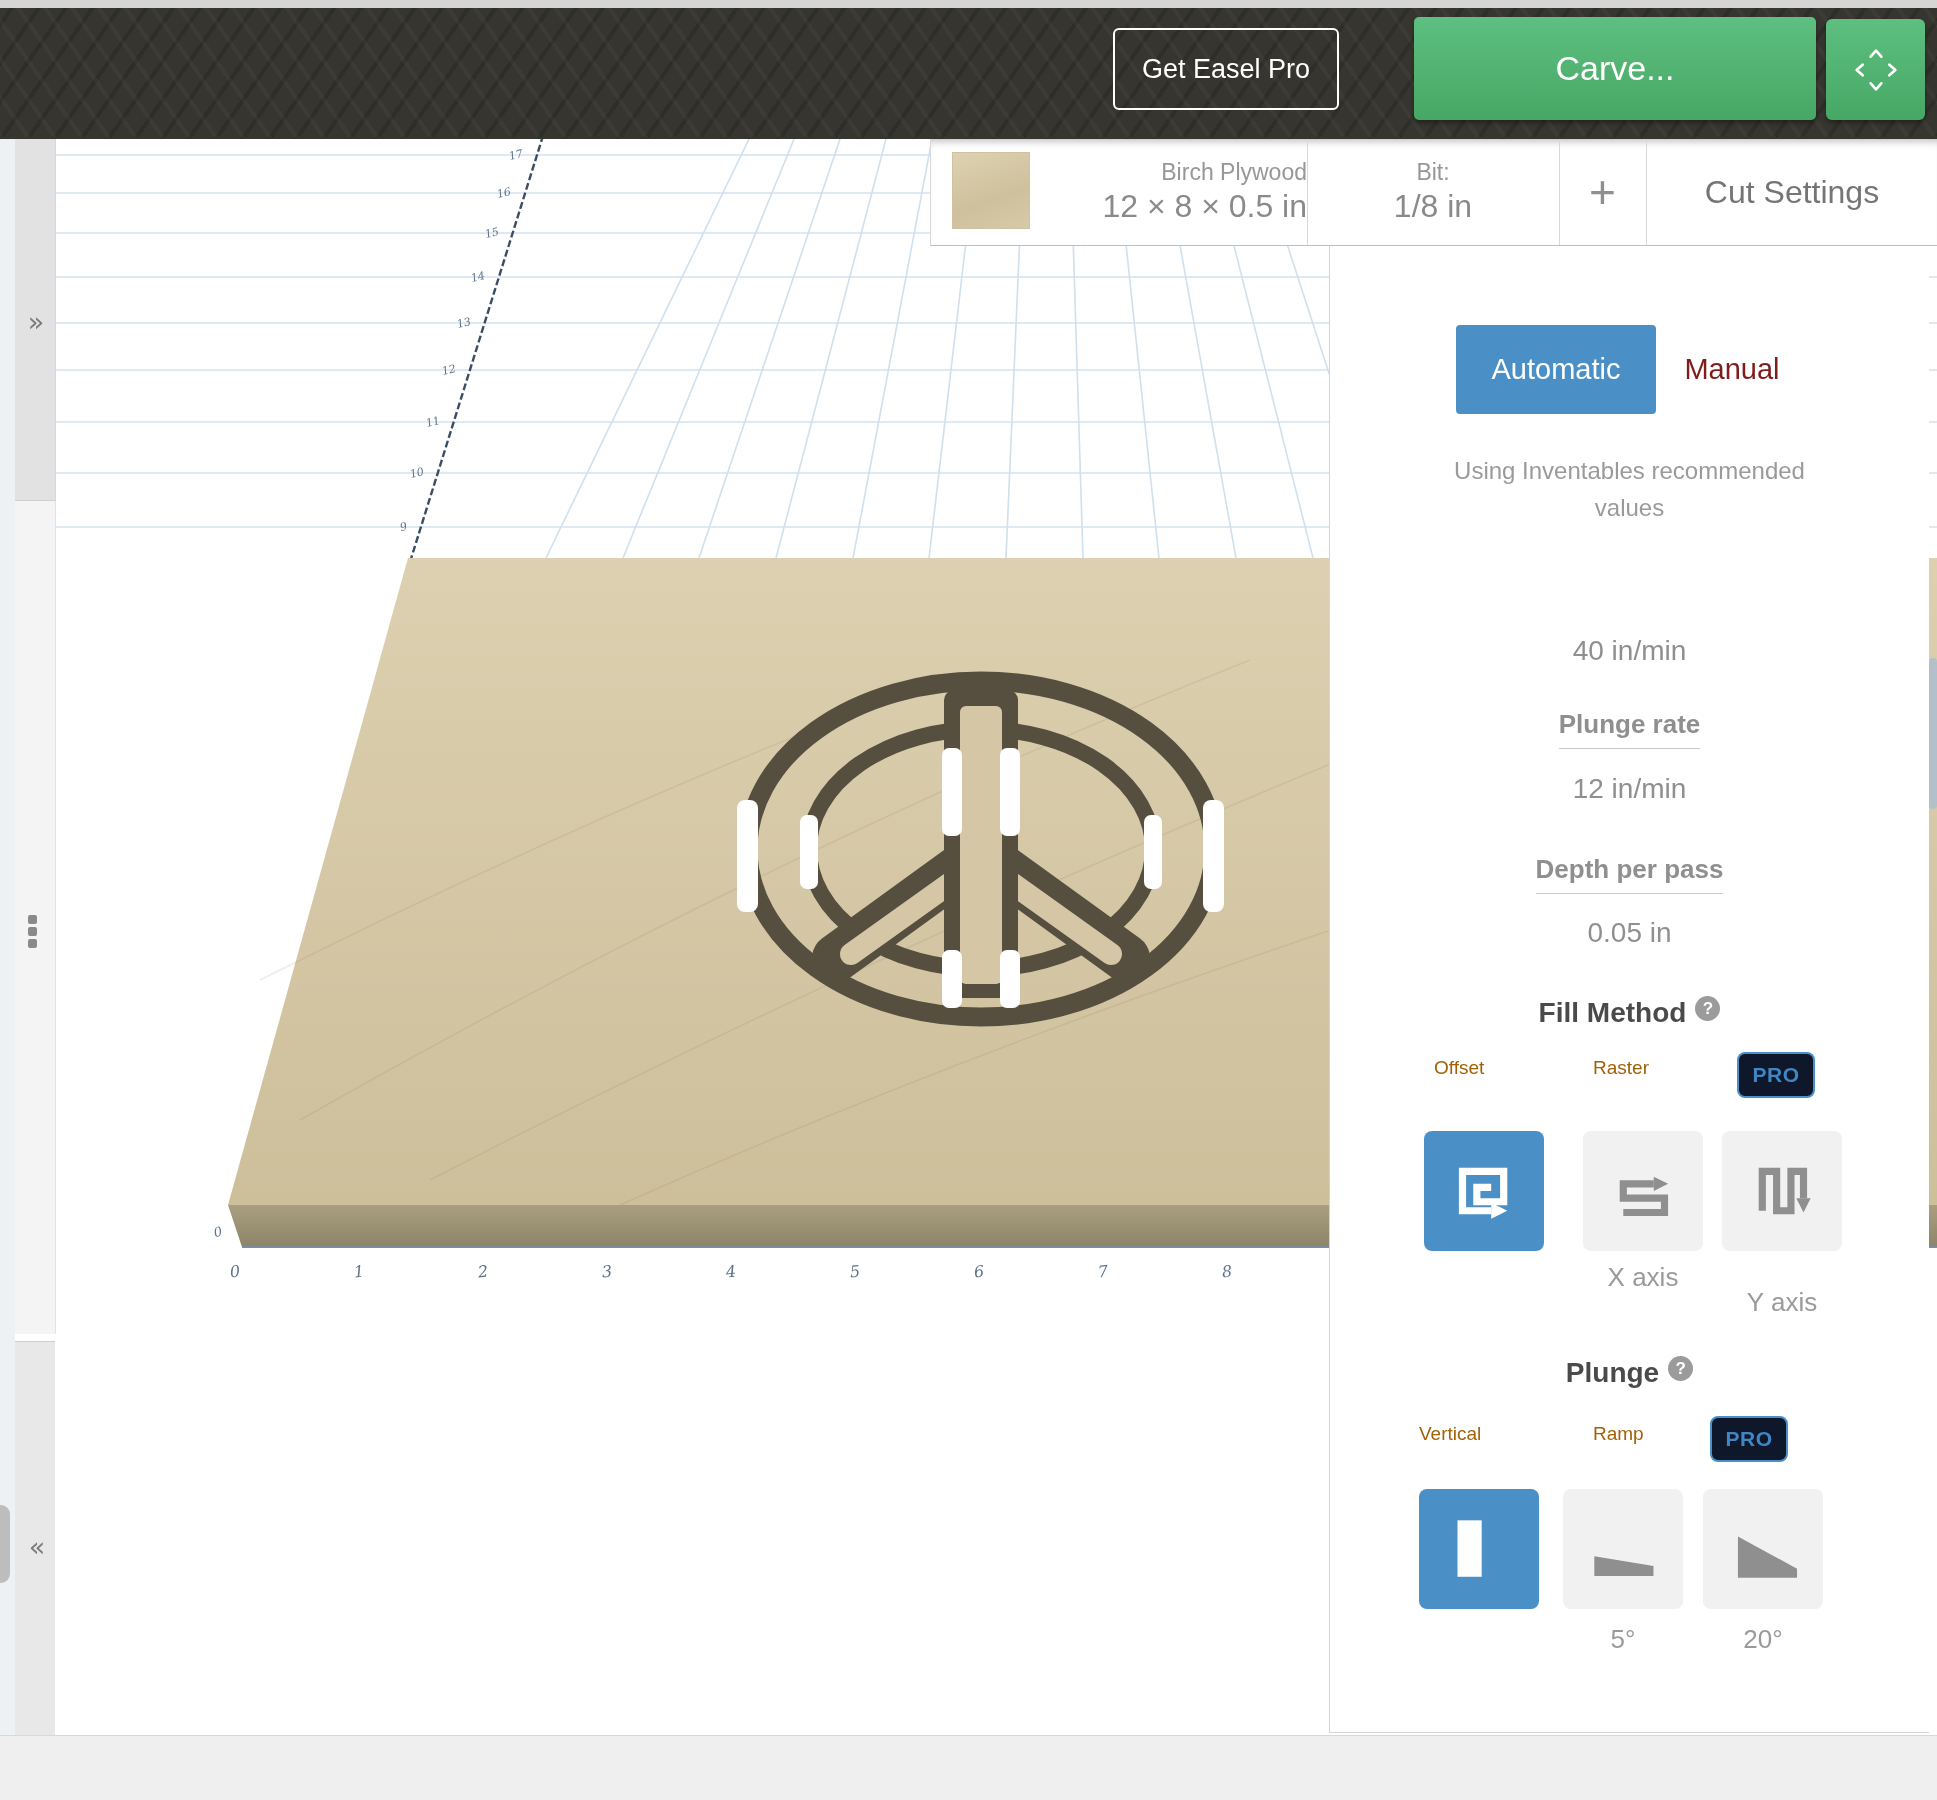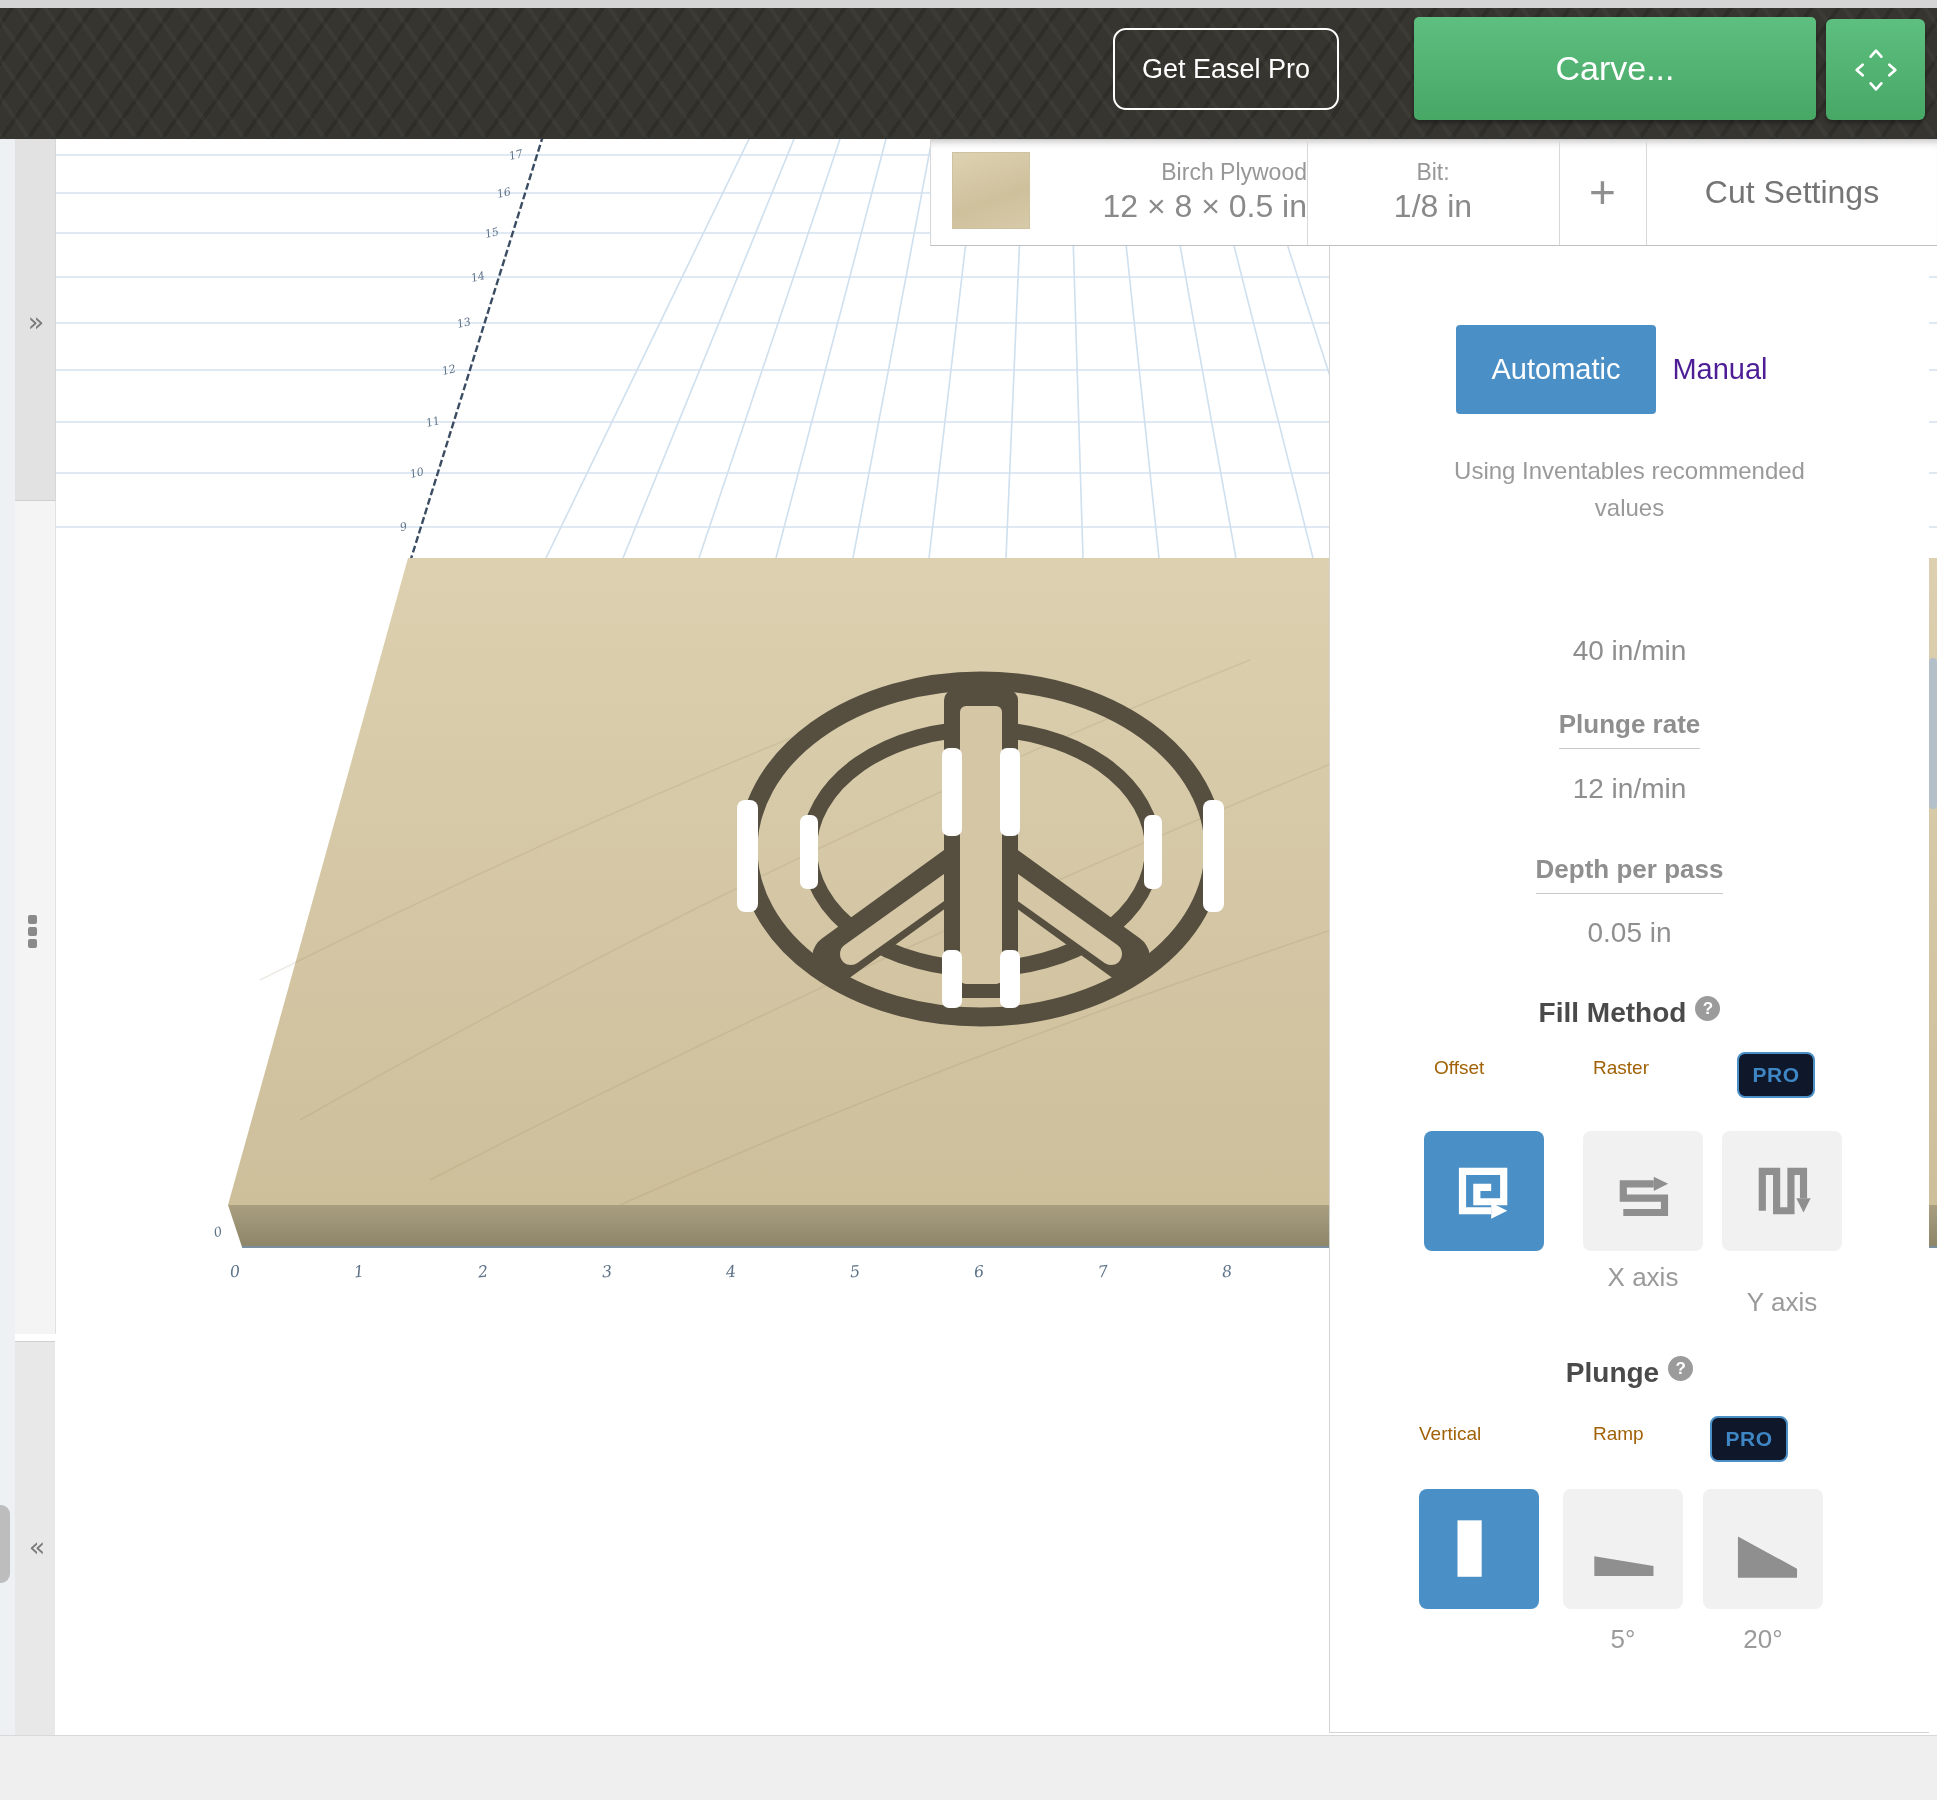--- a/index.html
+++ b/index.html
@@ -5,21 +5,21 @@
   html,body{margin:0;padding:0;}
   .stage{position:relative;width:1937px;height:1800px;overflow:hidden;background:#ffffff;
          font-family:"Liberation Sans",sans-serif;}
   
   .top-strip{position:absolute;left:0;top:0;width:1937px;height:8px;background:#d5d5d5;z-index:60;}
   .header{position:absolute;left:0;top:8px;width:1937px;height:131px;background-color:#363530;
     background-image:repeating-linear-gradient(55deg,rgba(255,255,255,.03) 0 4px,transparent 4px 22px),
                      repeating-linear-gradient(-55deg,rgba(0,0,0,.14) 0 4px,transparent 4px 22px);
     z-index:60;}
   .btn-ghost{position:absolute;left:1113px;top:20px;width:226px;height:82px;border:2.5px solid #fff;
-    border-radius:13px;color:#fff;font-size:27px;display:flex;align-items:center;justify-content:center;
+    border-radius:6px;color:#fff;font-size:27px;display:flex;align-items:center;justify-content:center;
     box-sizing:border-box;cursor:pointer;background:transparent;}
   .btn-carve{position:absolute;left:1414px;top:9px;width:402px;height:103px;border:none;border-radius:5px;
     background:linear-gradient(180deg,#5dbf80,#47a765);color:#fff;font-size:34px;display:flex;align-items:center;
     justify-content:center;cursor:pointer;box-shadow:0 3px 4px rgba(0,0,0,.35);}
   .btn-jog{position:absolute;left:1826px;top:11px;width:99px;height:101px;border:none;border-radius:6px;
     background:linear-gradient(180deg,#5dbf80,#47a765);cursor:pointer;box-shadow:0 3px 4px rgba(0,0,0,.35);
     display:flex;align-items:center;justify-content:center;}
   
   .canvas-svg{position:absolute;left:0;top:0;z-index:1;}
   .tick{position:absolute;z-index:2;font-family:"DejaVu Serif",serif;font-style:italic;color:#5f7389;}
@@ -57,22 +57,22 @@
   .bit-value{font-size:32px;color:#8a8a8a;margin-top:2px;}
   .plus-sec{position:absolute;left:628px;top:0;width:87px;height:100%;display:flex;align-items:center;
     justify-content:center;font-size:46px;font-weight:300;color:#8f8f8f;cursor:pointer;}
   .cut-sec{position:absolute;left:715px;top:0;width:292px;height:100%;display:flex;align-items:center;
     justify-content:center;font-size:32px;color:#757575;cursor:pointer;}
   
   .panel{position:absolute;left:1329px;top:246px;width:600px;height:1487px;background:#fff;
     border-left:1px solid #d4d4d4;border-bottom:1px solid #d4d4d4;box-sizing:border-box;z-index:20;}
   .auto-btn{position:absolute;left:126px;top:79px;width:200px;height:89px;background:#4a90c7;border:none;
     border-radius:4px;color:#fff;font-size:29px;cursor:pointer;}
-  .manual-tab{position:absolute;left:330px;top:107px;width:120px;text-align:center;font-size:29px;
-    color:#4c1d95;cursor:pointer;}
+  .manual-tab{position:absolute;left:342px;top:107px;width:120px;text-align:center;font-size:29px;
+    color:#7f1d1d;cursor:pointer;}
   .note{position:absolute;left:0;top:206px;width:100%;text-align:center;font-size:24px;color:#9a9a9a;
     line-height:37px;}
   .field-label-row{position:absolute;width:100%;text-align:center;}
   .ulabel{display:inline-block;font-size:26px;font-weight:bold;color:#8f8f8f;
     border-bottom:1px solid #c9c9c9;padding-bottom:8px;vertical-align:middle;}
   .qmark{display:inline-flex;width:25px;height:25px;border-radius:50%;background:#9b9b9b;color:#fff;
     font-size:17px;font-weight:bold;align-items:center;justify-content:center;margin-left:9px;
     vertical-align:middle;position:relative;top:-6px;cursor:pointer;}
   .field-value{position:absolute;width:100%;text-align:center;font-size:28px;color:#8f8f8f;}
   .sec-title{position:absolute;width:100%;text-align:center;font-size:28px;font-weight:bold;color:#4a4a4a;}

